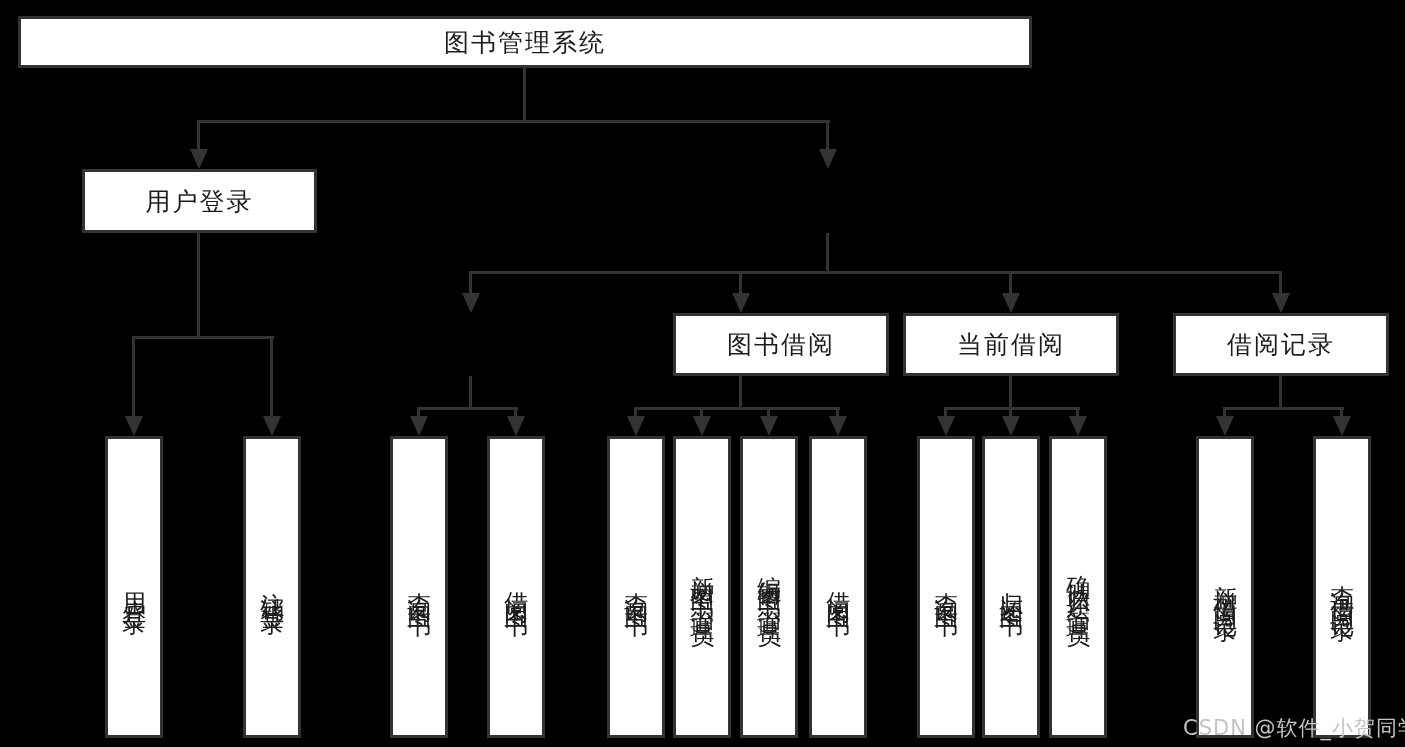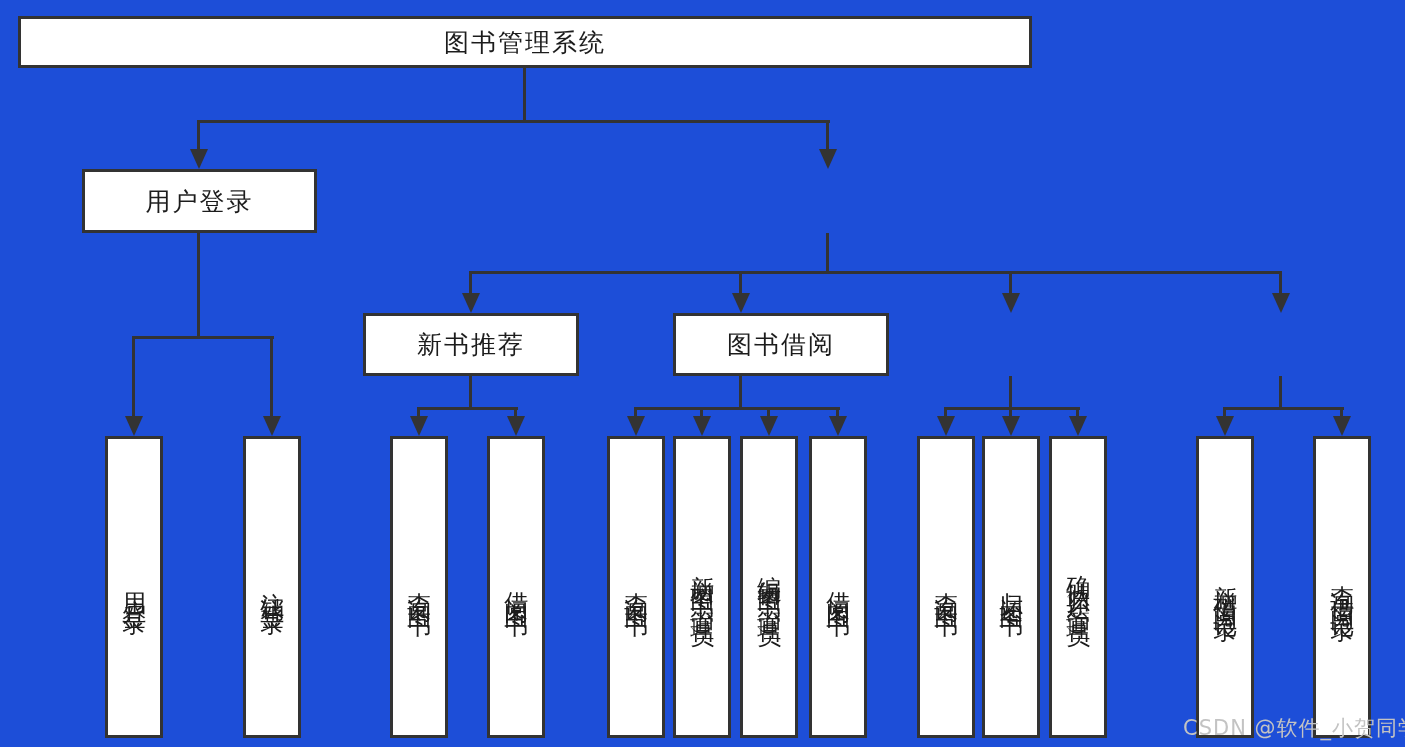--- a/index.html
+++ b/index.html
@@ -1,17 +1,17 @@
 <!DOCTYPE html>
 <html><head>
 <meta charset="utf-8">
 <style>
   html,body{margin:0;padding:0;background:#ffffff;}
   .canvas{
-    position:relative;width:1405px;height:747px;background:#1d4ed8;
+    position:relative;width:1405px;height:747px;background:#000000;
     font-family:"DejaVu Sans","Liberation Sans",sans-serif;overflow:hidden;
   }
   .node{
     position:absolute;box-sizing:border-box;border:3px solid #333333;background:#ffffff;
     display:flex;align-items:center;justify-content:center;color:#1c1c1c;
   }
   .h-label{font-size:25px;letter-spacing:2px;white-space:nowrap;}
   .v-label{
     writing-mode:vertical-rl;text-orientation:mixed;
     font-size:24px;letter-spacing:7px;line-height:1.1;white-space:nowrap;
@@ -59,25 +59,28 @@
   <div class="hl" style="left:470px;top:271px;width:812px;"></div>
   <div class="vl" style="left:469px;top:271px;height:26px;"></div>
   <div class="arw" style="left:462px;top:293px;"></div>
   <div class="vl" style="left:739px;top:271px;height:26px;"></div>
   <div class="arw" style="left:732px;top:293px;"></div>
   <div class="vl" style="left:1009px;top:271px;height:26px;"></div>
   <div class="arw" style="left:1002px;top:293px;"></div>
   <div class="vl" style="left:1279px;top:271px;height:26px;"></div>
   <div class="arw" style="left:1272px;top:293px;"></div>
 
-  <div class="node" style="left:363px;top:313px;width:216px;height:63px;">
-    <span class="h-label">新书推荐</span>
-  </div>
   <div class="node" style="left:633px;top:313px;width:216px;height:63px;margin-left:40px;">
     <span class="h-label">图书借阅</span>
+  </div>
+  <div class="node" style="left:903px;top:313px;width:216px;height:63px;">
+    <span class="h-label">当前借阅</span>
+  </div>
+  <div class="node" style="left:1173px;top:313px;width:216px;height:63px;">
+    <span class="h-label">借阅记录</span>
   </div>
 
   <div class="vl" style="left:469px;top:376px;height:34px;"></div>
   <div class="vl" style="left:739px;top:376px;height:34px;"></div>
   <div class="vl" style="left:1009px;top:376px;height:34px;"></div>
   <div class="vl" style="left:1279px;top:376px;height:34px;"></div>
 
   <div class="hl" style="left:418px;top:407px;width:100px;"></div>
   <div class="hl" style="left:635px;top:407px;width:205px;"></div>
   <div class="hl" style="left:944px;top:407px;width:136px;"></div>

